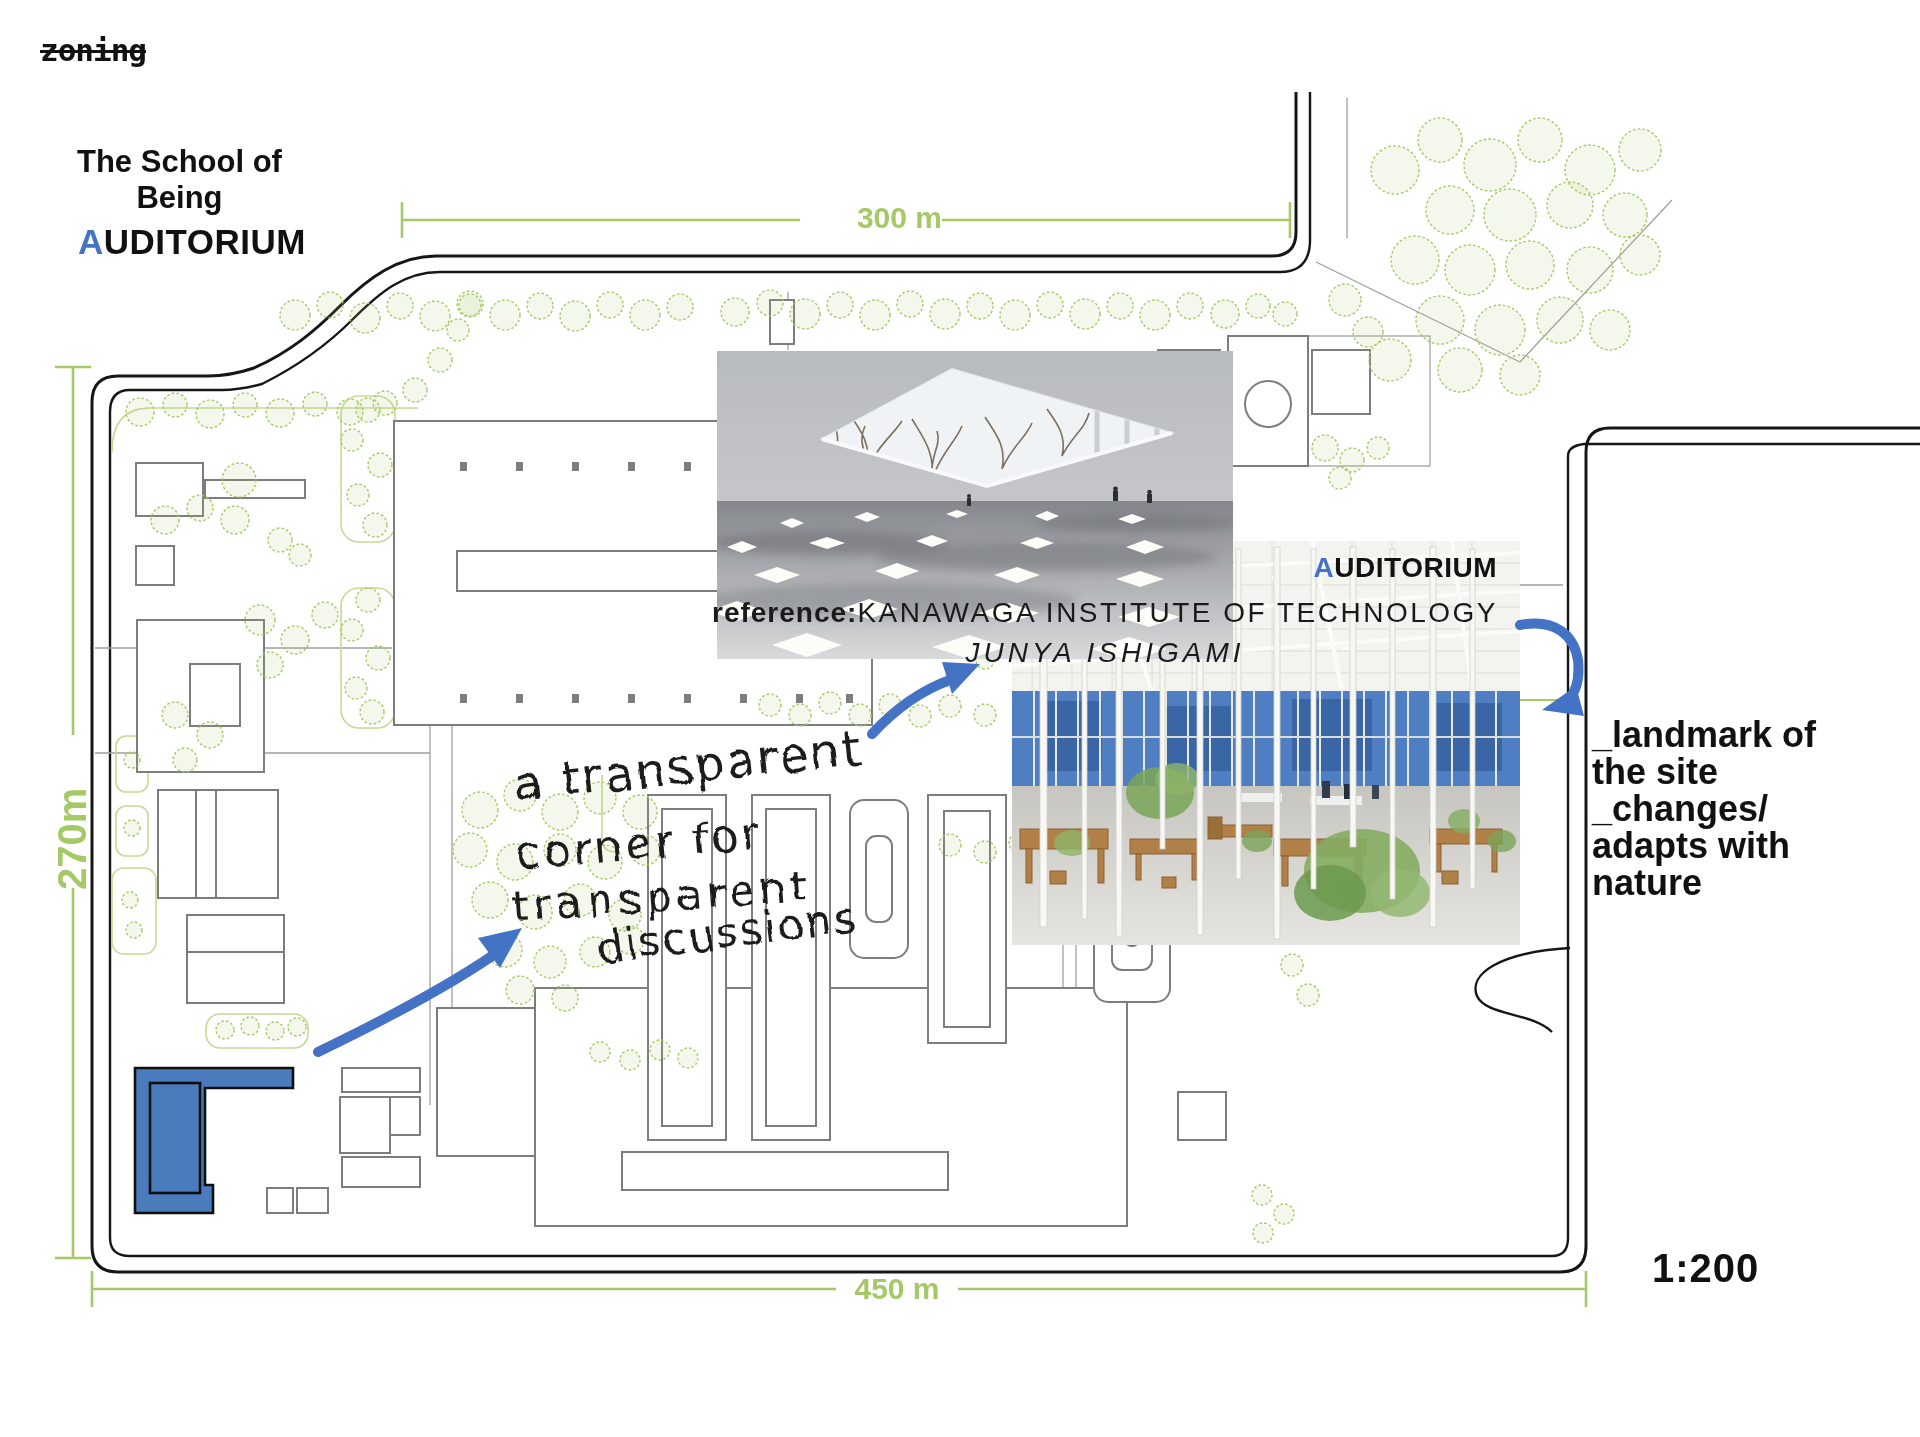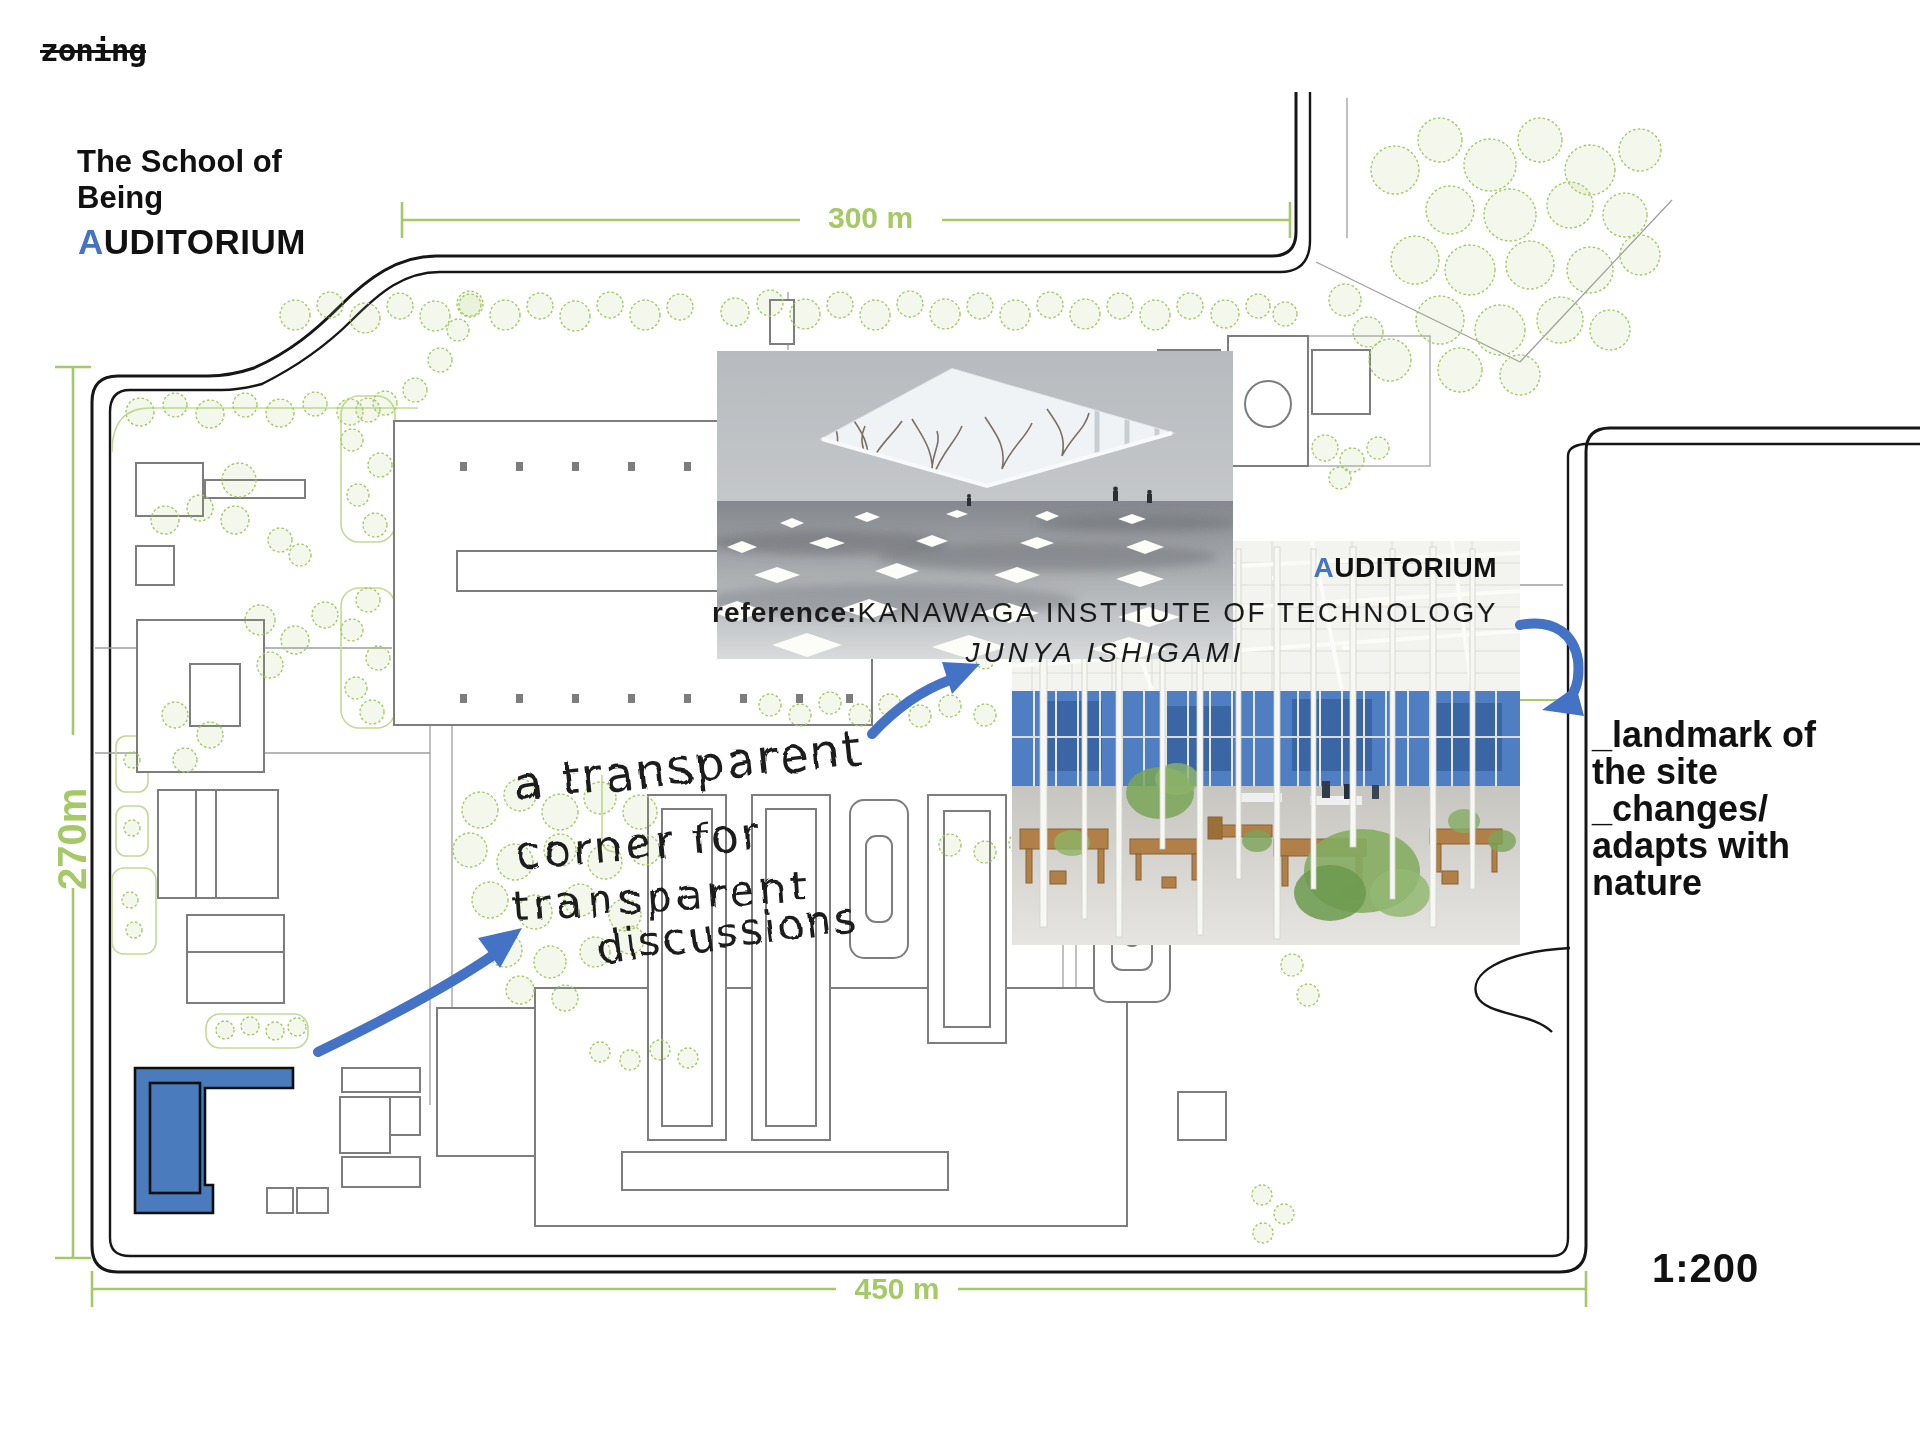--- a/index.html
+++ b/index.html
@@ -22,25 +22,25 @@
   .glight{stroke:#c3da94;stroke-width:1.6;fill:none;}
   .gline{stroke:var(--plan-green);stroke-width:2;fill:none;}
   .dim{stroke:var(--plan-green);stroke-width:2.6;}
   .zone{fill:var(--zone-blue-fill);stroke:#0f0f0f;stroke-width:2.6;}
   .arrow{stroke:var(--accent-blue);stroke-width:10;fill:none;stroke-linecap:round;}
   .ahead{fill:var(--accent-blue);}
   
   .abs{position:absolute;white-space:nowrap;}
   .crossed{left:40px;top:32px;font-family:"DejaVu Sans Mono",monospace;font-weight:bold;
            font-size:31px;color:var(--ink);text-decoration:line-through;letter-spacing:-1px;z-index:20;}
-  .project{left:77px;top:144px;font-weight:bold;font-size:31px;line-height:36px;color:var(--ink);z-index:20;}
+  .project{left:77px;top:144px;font-weight:bold;font-size:31px;line-height:36px;color:var(--ink);z-index:20;text-align:center;}
   .room{left:78px;top:222px;font-weight:bold;font-size:35px;letter-spacing:.5px;color:var(--ink);z-index:20;}
   .blue-a{color:var(--accent-blue);}
   .gdim{font-weight:bold;font-size:30px;color:var(--plan-green);z-index:20;}
-  .dim-top{left:828px;top:201px;width:142px;text-align:left;}
+  .dim-top{left:800px;top:201px;width:142px;text-align:right;}
   .dim-bottom{left:836px;top:1272px;width:122px;text-align:center;}
   .dim-left{left:50px;top:740px;font-size:40px;transform:translate(0,150px) rotate(-90deg);transform-origin:0 0;}
   .scale{left:1652px;top:1246px;font-weight:bold;font-size:40px;letter-spacing:1px;color:var(--ink);z-index:20;}
   .ref-title{left:1180px;top:552px;width:317px;text-align:right;font-weight:bold;font-size:28px;
              letter-spacing:.5px;color:var(--ink);z-index:25;}
   .ref-cap{left:700px;width:810px;text-align:center;font-size:28px;letter-spacing:2.5px;
            color:var(--caption-ink);z-index:25;}
   .ref-cap b{letter-spacing:1px;}
   .ref-cap1{top:597px;}
   .ref-cap2{top:637px;letter-spacing:4px;font-style:italic;}

